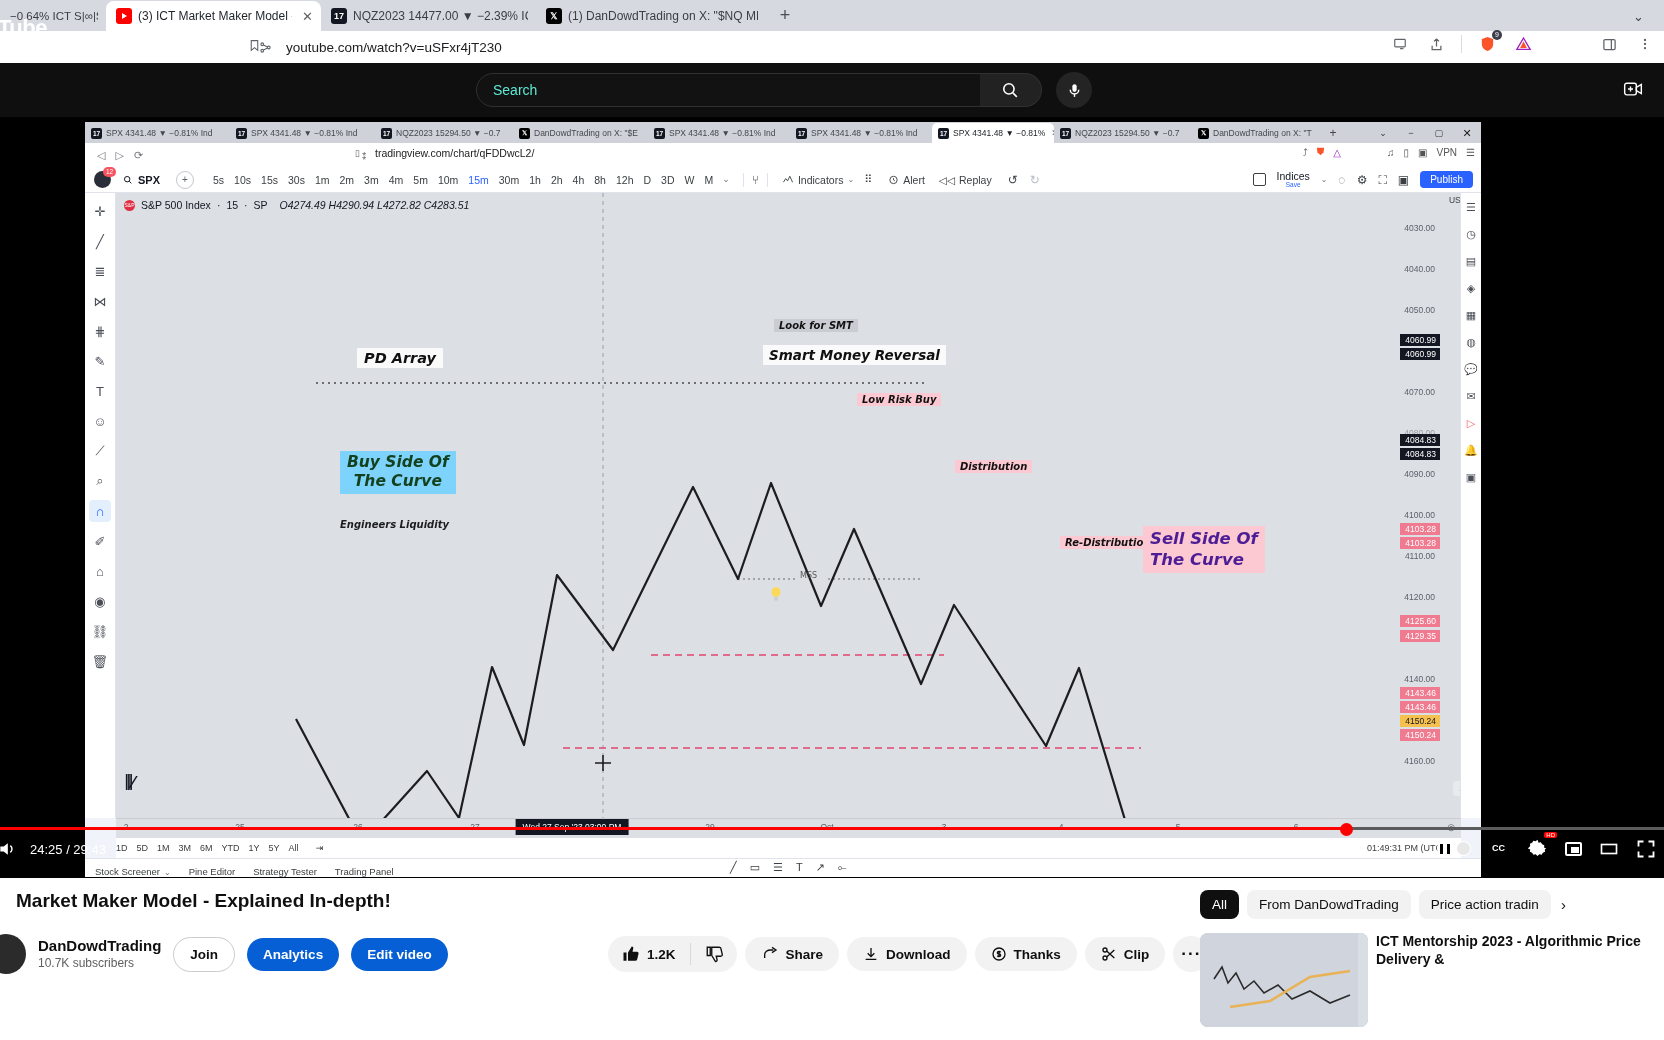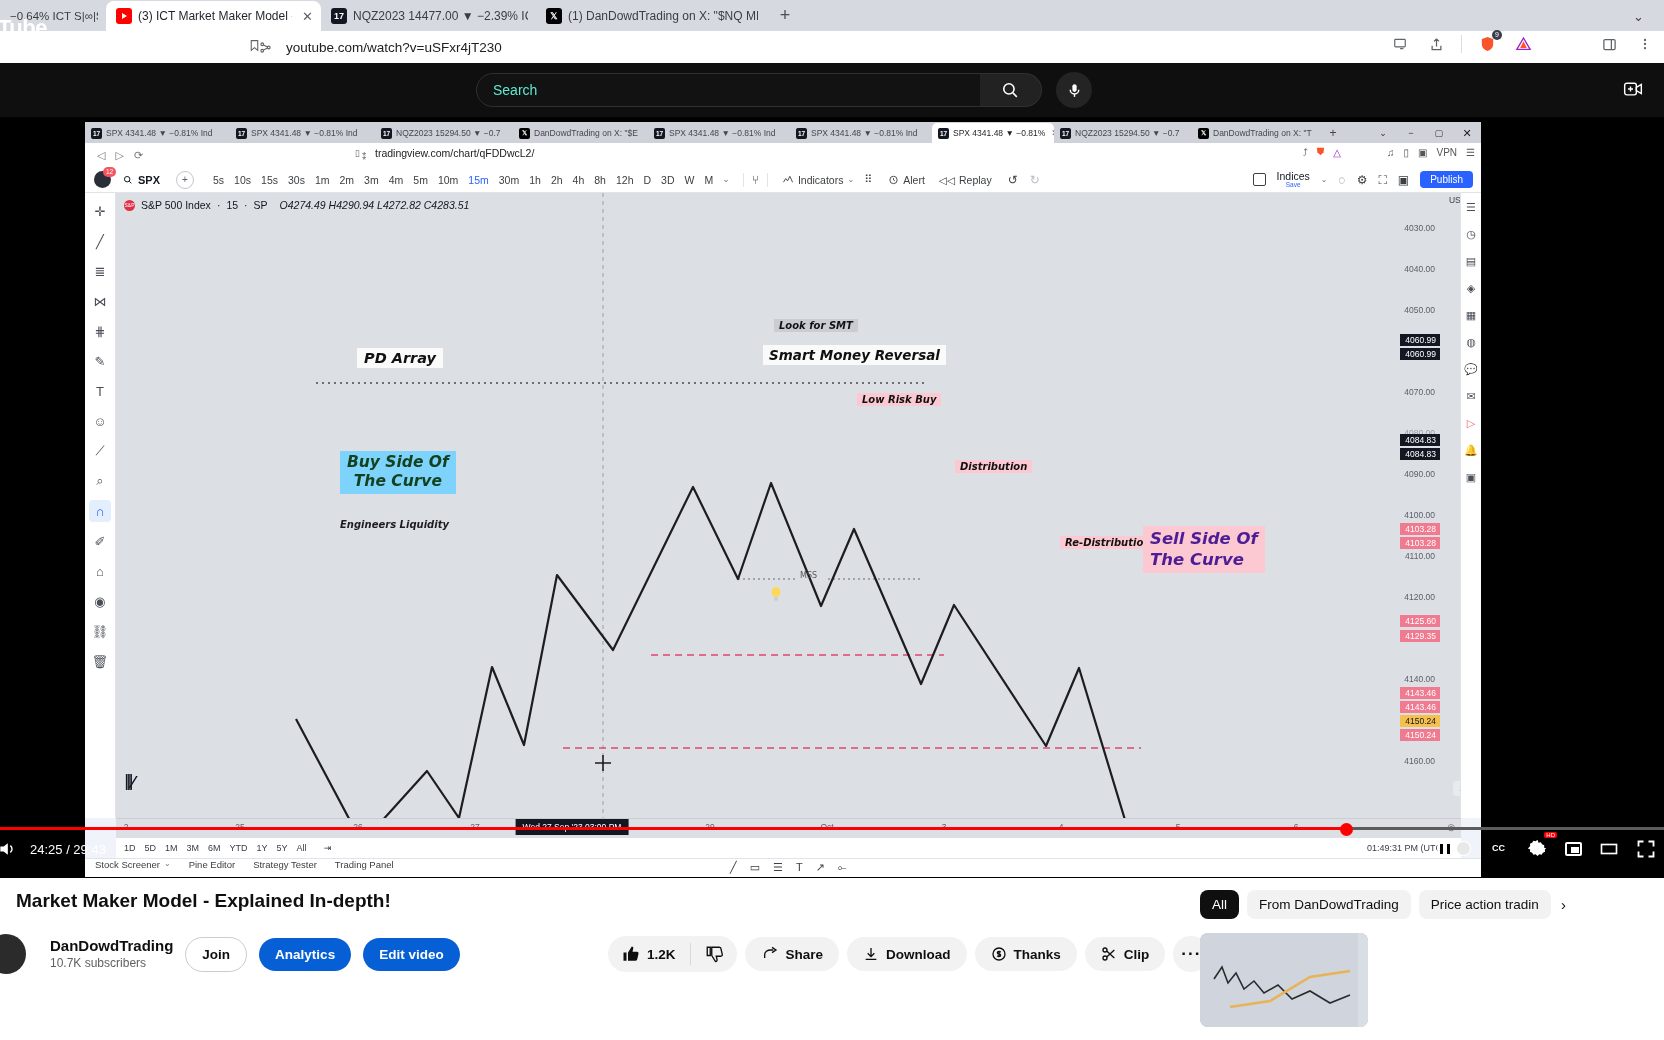--- a/index.html
+++ b/index.html
@@ -150,26 +150,26 @@
   .ann.green { background:#7dd3fc; color:#111;text-align:center; }
   .ann.pink  { background:#fcc9d2; color:#111; }
 
   .pricetag { position:absolute; right:0; font-size:8.5px; padding:1px 4px 1px 5px; color:#fff; white-space:nowrap; }
   .pricetick { position:absolute; right:58px; font-size:8.5px; color:#5d606b; white-space:nowrap; }
 
   .tv-timescale { position:absolute; left:31px; top:696px; width:1345px; height:20px; background:#dcdfe4; border-top:1px solid #c9ccd2; }
   .tv-timescale .tk { position:absolute; top:3px; font-size:8.5px; color:#5d606b; transform:translateX(-50%); }
   .tv-timetag { position:absolute; top:0px; background:#131722; color:#fff; font-size:8.5px; padding:3px 7px; white-space:nowrap; transform:translateX(-50%); }
 
-  .tv-rangebar { position:absolute; left:31px; top:716px; width:1345px; height:20px; background:#fff; display:flex; align-items:center; gap:9px; padding-left:8px; }
+  .tv-rangebar { position:absolute; left:31px; top:716px; width:1345px; height:20px; background:#fff; display:flex; align-items:center; gap:9px; padding-left:0; }
   .tv-rangebar span { font-size:9px; color:#3c4043; }
   .tv-rb-right { margin-left:auto; font-size:8.5px; color:#3c4043; padding-right:8px; }
 
   .tv-bottombar { position:absolute; left:0; top:736px; width:1396px; height:19px; background:#fff; border-top:1px solid #e0e3eb;
-                  display:flex; align-items:flex-start; gap:18px; padding-left:10px; }
+                  display:flex; align-items:flex-end; gap:18px; padding-left:10px; }
   .tv-bottombar span { font-size:9.5px; color:#3c4043; }
   .tv-bb-tools { position:absolute; left:645px; top:739px; display:flex; gap:13px; color:#3c4043; font-size:11px; }
 
   
   .pl-progress { position:absolute; left:0; top:826px; width:1664px; height:5px; }
   .pl-progress .bar { position:absolute; left:0; top:1px; width:1664px; height:3px; background:#5c5c5c; }
   .pl-progress .played { position:absolute; left:0; top:1px; width:1347px; height:3px; background:#ff0000; }
   .pl-progress .knob { position:absolute; left:1340px; top:-3px; width:13px; height:13px; border-radius:50%; background:#ff0000; }
   .pl-ctrls { position:absolute; left:0; top:831px; width:1664px; height:47px; }
   .pl-left { position:absolute; left:0; top:8px; display:flex; align-items:center; gap:12px; color:#fff; }
@@ -184,21 +184,21 @@
   .gear-wrap { position:relative; }
   .hd-badge { position:absolute; right:-8px; top:-5px; background:#ff0000; color:#fff; font-size:6px; padding:0px 2px; border-radius:2px; }
   .miniplayer-ico { width:17px; height:14px; border:2px solid #fff; border-radius:2px; position:relative; }
   .miniplayer-ico::after{ content:""; position:absolute; right:1px; bottom:1px; width:8px; height:6px; background:#fff; }
 
   
   .below { position:absolute; left:0; top:878px; width:1664px; height:162px; background:#fff; }
   .vid-title { position:absolute; left:16px; top:12px; font-size:19px; font-weight:bold; color:#0f0f0f; }
   .chan-row { position:absolute; left:0; top:50px; width:1190px; height:52px; display:flex; align-items:center; padding-left:0px; gap:12px; }
   .chan-avatar { width:40px; height:40px; border-radius:50%; background:#2b2b2b; margin-left:-14px; flex:0 0 40px; }
-  .chan-meta { line-height:1.3;margin-left:12px; }
+  .chan-meta { line-height:1.3; }
   .chan-name { font-size:15px; font-weight:bold; color:#0f0f0f; }
   .chan-subs { font-size:12px; color:#606060; }
   .pill { border-radius:18px; font-size:13.5px; font-weight:bold; padding:9px 16px; white-space:nowrap; }
   .pill.outline { border:1px solid #ccc; color:#0f0f0f; background:#fff; }
   .pill.blue { background:#065fd4; color:#fff; }
   .pill.grey { background:#f2f2f2; color:#0f0f0f; display:flex; align-items:center; gap:7px; }
   .act-row { position:absolute; left:608px; top:58px; display:flex; align-items:center; gap:8px; }
   .likebar { background:#f2f2f2; border-radius:18px; display:flex; align-items:center; height:36px; }
   .likebar .lk { display:flex; align-items:center; gap:7px; padding:0 14px 0 14px; font-size:13.5px; font-weight:bold; color:#0f0f0f; }
   .likebar .divider { width:1px; height:22px; background:#d9d9d9; }
@@ -776,16 +776,17 @@
     </div>
     <div class="rail-item">
       <div class="rail-thumb">
         <svg width="168" height="94" viewBox="0 0 168 94">
           <rect width="168" height="94" fill="#cfd4dd"></rect>
           <polyline points="14,46 22,34 28,50 36,40 44,56 54,48 64,60 78,52 92,66 110,58 130,70 150,62" fill="none" stroke="#2b2b2b" stroke-width="1.6"></polyline>
           <polyline points="30,74 70,68 110,44 150,38" fill="none" stroke="#e8b356" stroke-width="2.4"></polyline>
           <rect x="158" y="0" width="10" height="94" fill="#d9dde4"></rect>
         </svg>
       </div>
+      <div class="rail-title">ICT Mentorship 2023 - Algorithmic Price Delivery &amp;</div>
     </div>
   </div>
 
 </div>
 
 </body></html>

